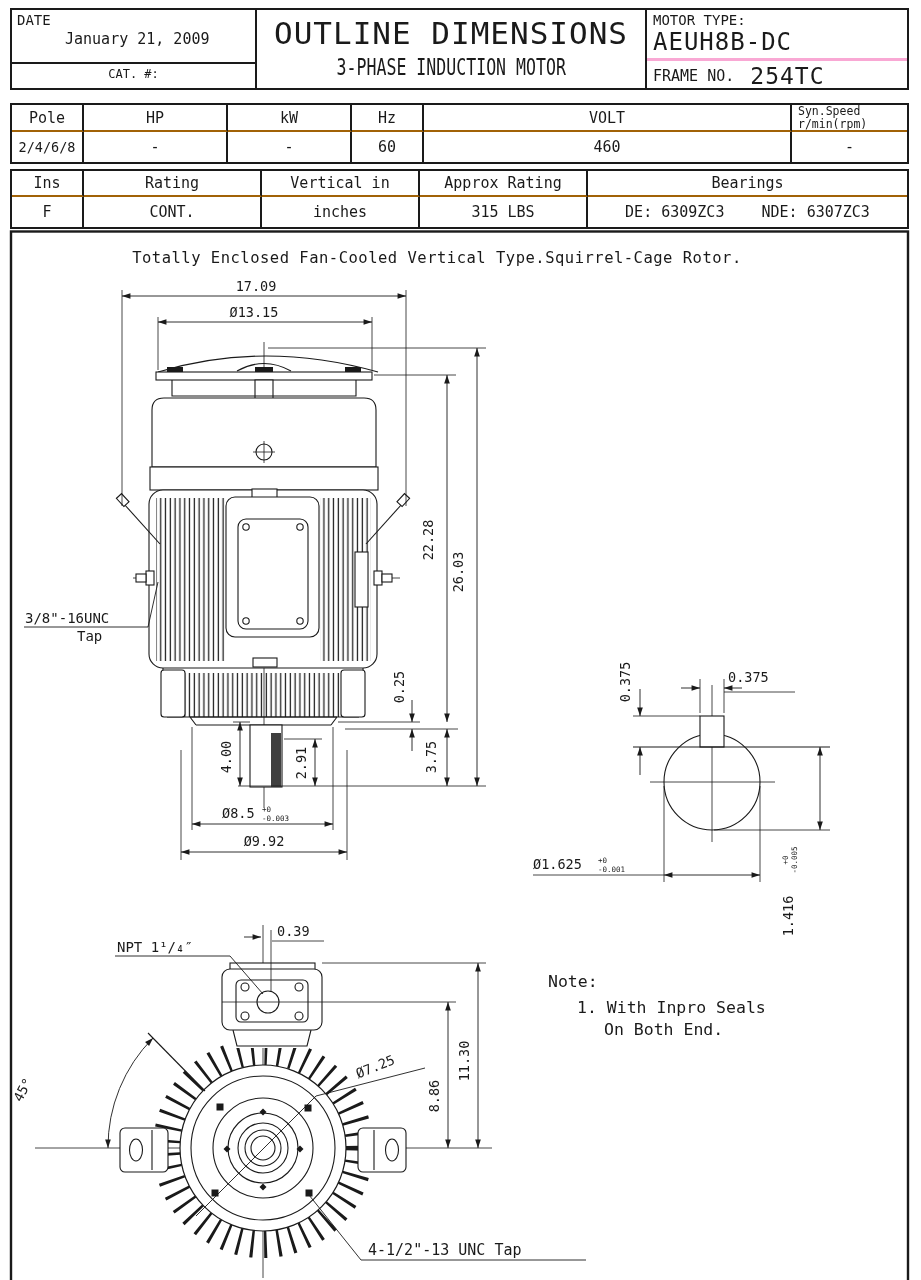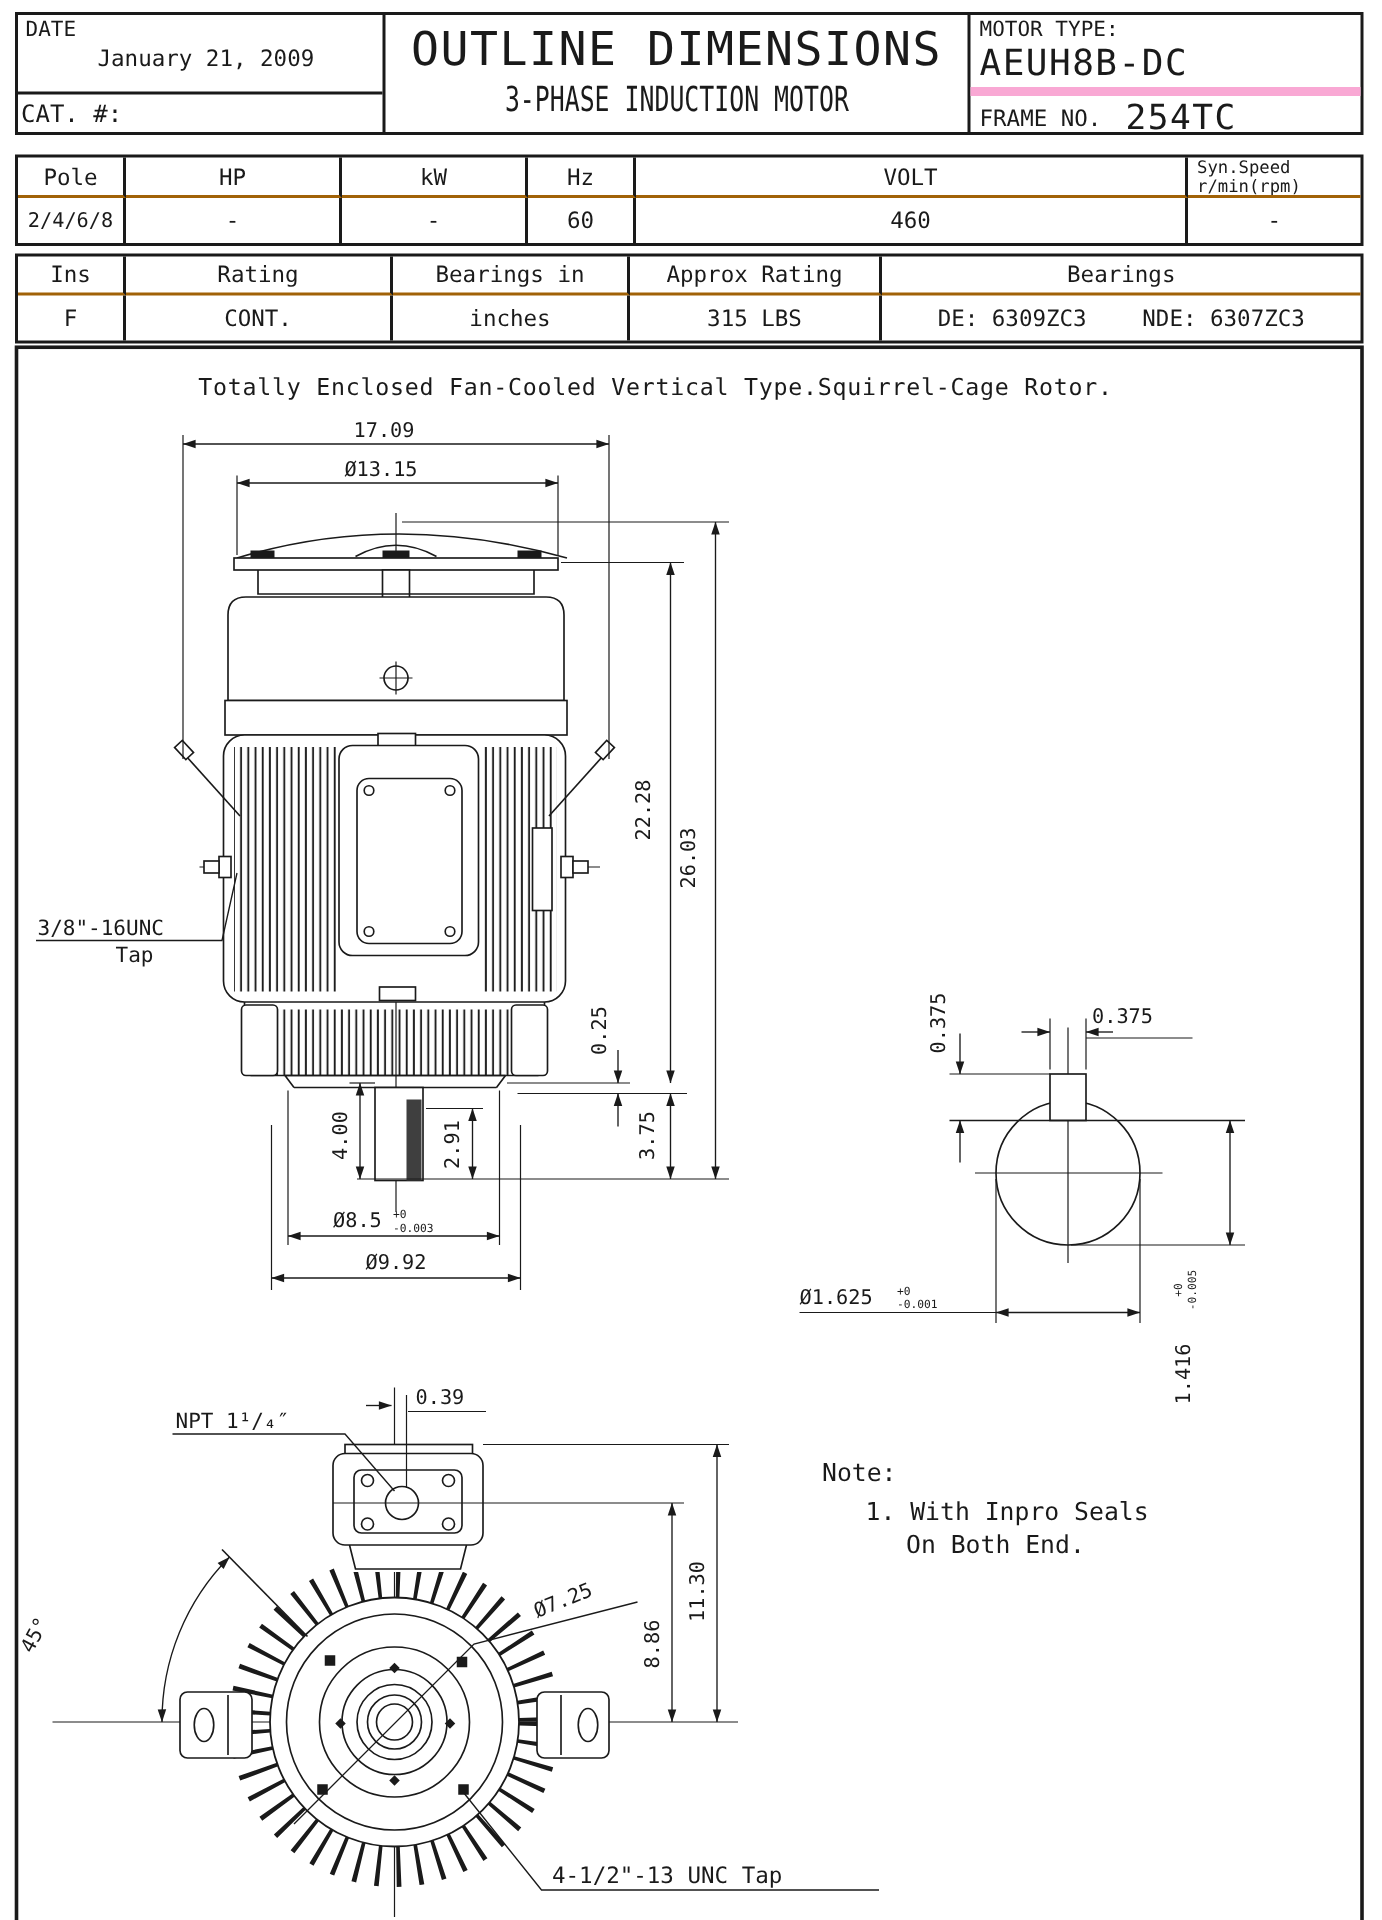--- a/index.html
+++ b/index.html
@@ -5,26 +5,26 @@
   html,body { margin:0; padding:0; background:#ffffff; }
   body { width:921px; height:1280px; font-family:"DejaVu Sans Mono", monospace; color:#1a1a1a; }
   .page { position:relative; width:921px; height:1280px; overflow:hidden; background:#fff; }
 
   
   .hdr { position:absolute; left:10px; top:8px; width:895px; height:78px; border:2.5px solid #1a1a1a; display:flex; }
   .hdr-left { width:243px; border-right:2.5px solid #1a1a1a; display:flex; flex-direction:column; }
   .hdr-left-top { height:48px; border-bottom:2px solid #1a1a1a; padding:2px 5px; }
   .hdr-left-top .lab { font-size:14px; }
   .hdr-left-top .val { font-size:15px; padding-left:48px; margin-top:2px; white-space:nowrap; }
-  .hdr-left-bot { flex:1; padding:3px 2px; font-size:16px; }
+  .hdr-left-bot { flex:1; padding:3px 12px; font-size:12px;text-align:center; }
   .hdr-center { width:388px; border-right:2.5px solid #1a1a1a; text-align:center; overflow:hidden; }
   .hdr-title { font-size:31px; letter-spacing:1px; margin-top:5px; white-space:nowrap; }
   .hdr-sub { display:inline-block; font-size:23px; transform:scaleX(0.72); transform-origin:center; margin-top:3px; white-space:nowrap; }
   .hdr-right { flex:1; display:flex; flex-direction:column; }
-  .hdr-right-top { height:48px; border-bottom:6px solid #f9a8d4; padding:2px 6px; }
+  .hdr-right-top { height:48px; border-bottom:3px solid #f9a8d4; padding:2px 6px; }
   .hdr-right-top .lab { font-size:14px; }
   .hdr-right-top .val { font-size:24px; letter-spacing:1px; }
   .hdr-right-bot { flex:1; padding:2px 6px; display:flex; align-items:center; }
   .hdr-right-bot .lab { font-size:15px; }
   .hdr-right-bot .val { font-size:23px; margin-left:16px; letter-spacing:1px; }
 
   
   .tbl { position:absolute; left:10px; width:895px; border:2.5px solid #1a1a1a; display:grid; }
   .t1 { top:103px; height:57px; grid-template-columns:72px 144px 124px 72px 368px auto; grid-template-rows:27px auto; }
   .t2 { top:169px; height:56px; grid-template-columns:72px 178px 158px 168px auto; grid-template-rows:26px auto; }
@@ -91,21 +91,21 @@
     <div class="cell bot">-</div>
     <div class="cell bot">-</div>
     <div class="cell bot">60</div>
     <div class="cell bot">460</div>
     <div class="cell bot last">-</div>
   </div>
 
   <div class="tbl t2">
     <div class="cell">Ins</div>
     <div class="cell">Rating</div>
-    <div class="cell">Bearings in</div>
+    <div class="cell">Vertical in</div>
     <div class="cell">Approx Rating</div>
     <div class="cell last">Bearings</div>
     <div class="cell bot">F</div>
     <div class="cell bot">CONT.</div>
     <div class="cell bot">inches</div>
     <div class="cell bot">315 LBS</div>
     <div class="cell bot last bearings">
       <span>DE: 6309ZC3</span>
       <span>NDE: 6307ZC3</span>
     </div>

